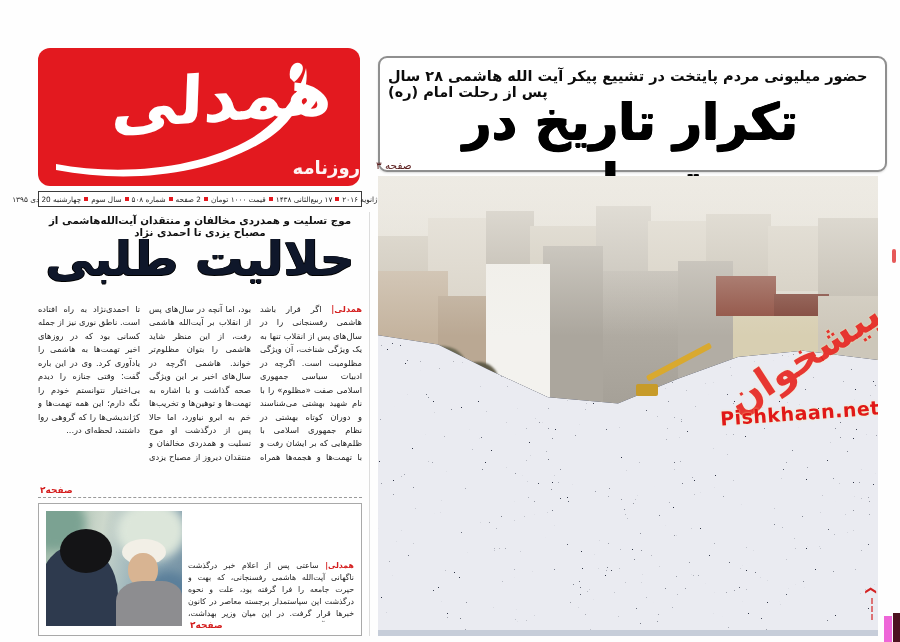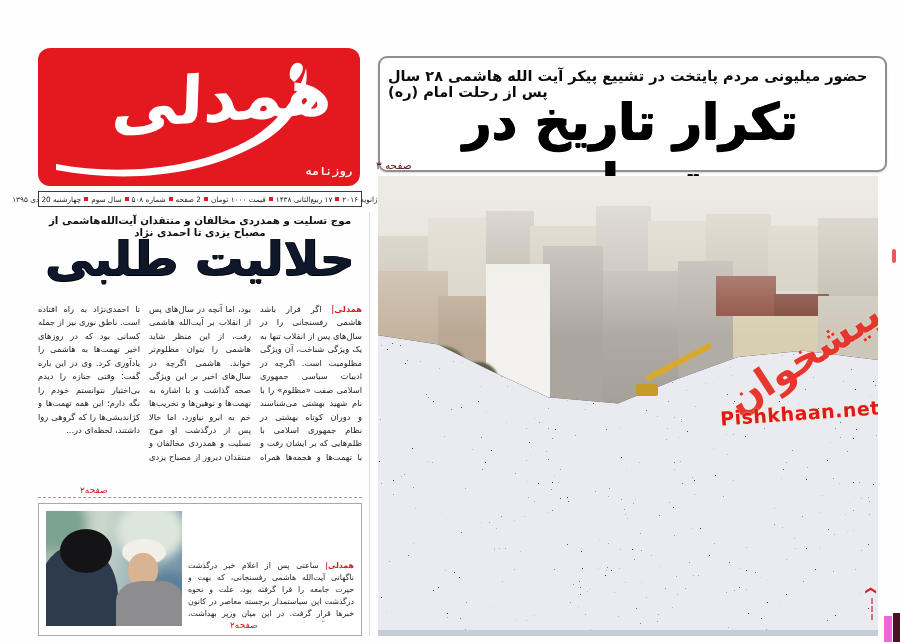--- a/index.html
+++ b/index.html
@@ -6,22 +6,22 @@
   .page{position:relative;width:900px;height:642px;background:#fefefe;overflow:hidden;
         font-family:"DejaVu Sans",sans-serif;}
   .abs{position:absolute;}
   .fa{direction:rtl;}
 
   
   .logo-box{left:38px;top:48px;width:322px;height:138px;background:#e3191f;border-radius:12px;overflow:hidden;}
   .logo-swoosh{position:absolute;left:0;top:0;width:100%;height:100%;}
   .logo-title{position:absolute;right:28px;top:18px;font-size:66px;font-weight:bold;color:#fff;
               transform:skewX(-6deg) rotate(-4deg);line-height:1;letter-spacing:-3px;}
-  .logo-sub{position:absolute;right:8px;bottom:8px;font-size:11px;color:#fff;opacity:.95;
-            font-weight:bold;letter-spacing:1px;font-family:Liberation Mono, monospace;}
+  .logo-sub{position:absolute;right:0;bottom:8px;font-size:18px;color:#fff;opacity:.95;
+            font-weight:bold;letter-spacing:1px;}
 
   
   .date-bar{left:38px;top:191px;width:322px;height:14px;border:1px solid #3c3c3c;background:#fff;
             display:flex;flex-direction:row-reverse;align-items:center;justify-content:center;gap:3px;
             font-size:7.3px;color:#1d1d1d;white-space:nowrap;}
   .date-sep{display:inline-block;width:4px;height:4px;background:#e3191f;flex:none;}
 
   
   .headline-box{left:378px;top:56px;width:505px;height:112px;background:#fff;border:2px solid #8f8f8f;
                 border-radius:9px;box-shadow:0 1px 2px rgba(0,0,0,.15);}
@@ -54,21 +54,21 @@
          transform:rotate(-4deg);text-shadow:0 0 2px rgba(255,235,160,.9);}
 
   
   .v-rule{left:369px;top:212px;height:424px;border-left:1px solid #ddd;}
   .second-kicker{left:38px;top:214px;width:324px;text-align:center;font-size:10.3px;font-weight:bold;color:#101010;}
   .second-headline{left:38px;top:228px;width:324px;text-align:center;font-size:48px;font-weight:bold;color:#0f172a;
                    letter-spacing:-2px;line-height:1.25;text-shadow:.8px 0 #000,-.8px 0 #000,0 .6px #000;}
   .second-cols{left:38px;top:303px;width:324px;height:193px;column-count:3;column-gap:9px;
                font-size:8.3px;line-height:1.62;text-align:justify;color:#222;overflow:hidden;}
   .lead-in{color:#d41d1d;font-weight:bold;}
-  .pageref-red{color:#d41d1d;font-weight:normal;font-size:9px;margin-left:40px;}
+  .pageref-red{color:#d41d1d;font-weight:bold;font-size:9px;}
   .second-pageref{left:40px;top:485px;}
   .dotted-rule{left:38px;top:497px;width:324px;border-top:1px dashed #9a9a9a;}
 
   
   .bottom-box{left:38px;top:503px;width:322px;height:131px;border:1.5px solid #a9a9a9;background:#fff;}
   .mini-photo{left:46px;top:511px;width:136px;height:115px;overflow:hidden;
               background:linear-gradient(100deg,#9db8a8,#cdd8cc 38%,#8aa7b5 72%,#7591a3);}
   .blob{position:absolute;border-radius:50%;filter:blur(5px);}
   .fig-left{position:absolute;left:-6px;top:34px;width:78px;height:92px;background:#2e3a4e;border-radius:46% 54% 8% 8%;}
   .hair-left{position:absolute;left:14px;top:18px;width:52px;height:44px;background:#141416;border-radius:50%;}

